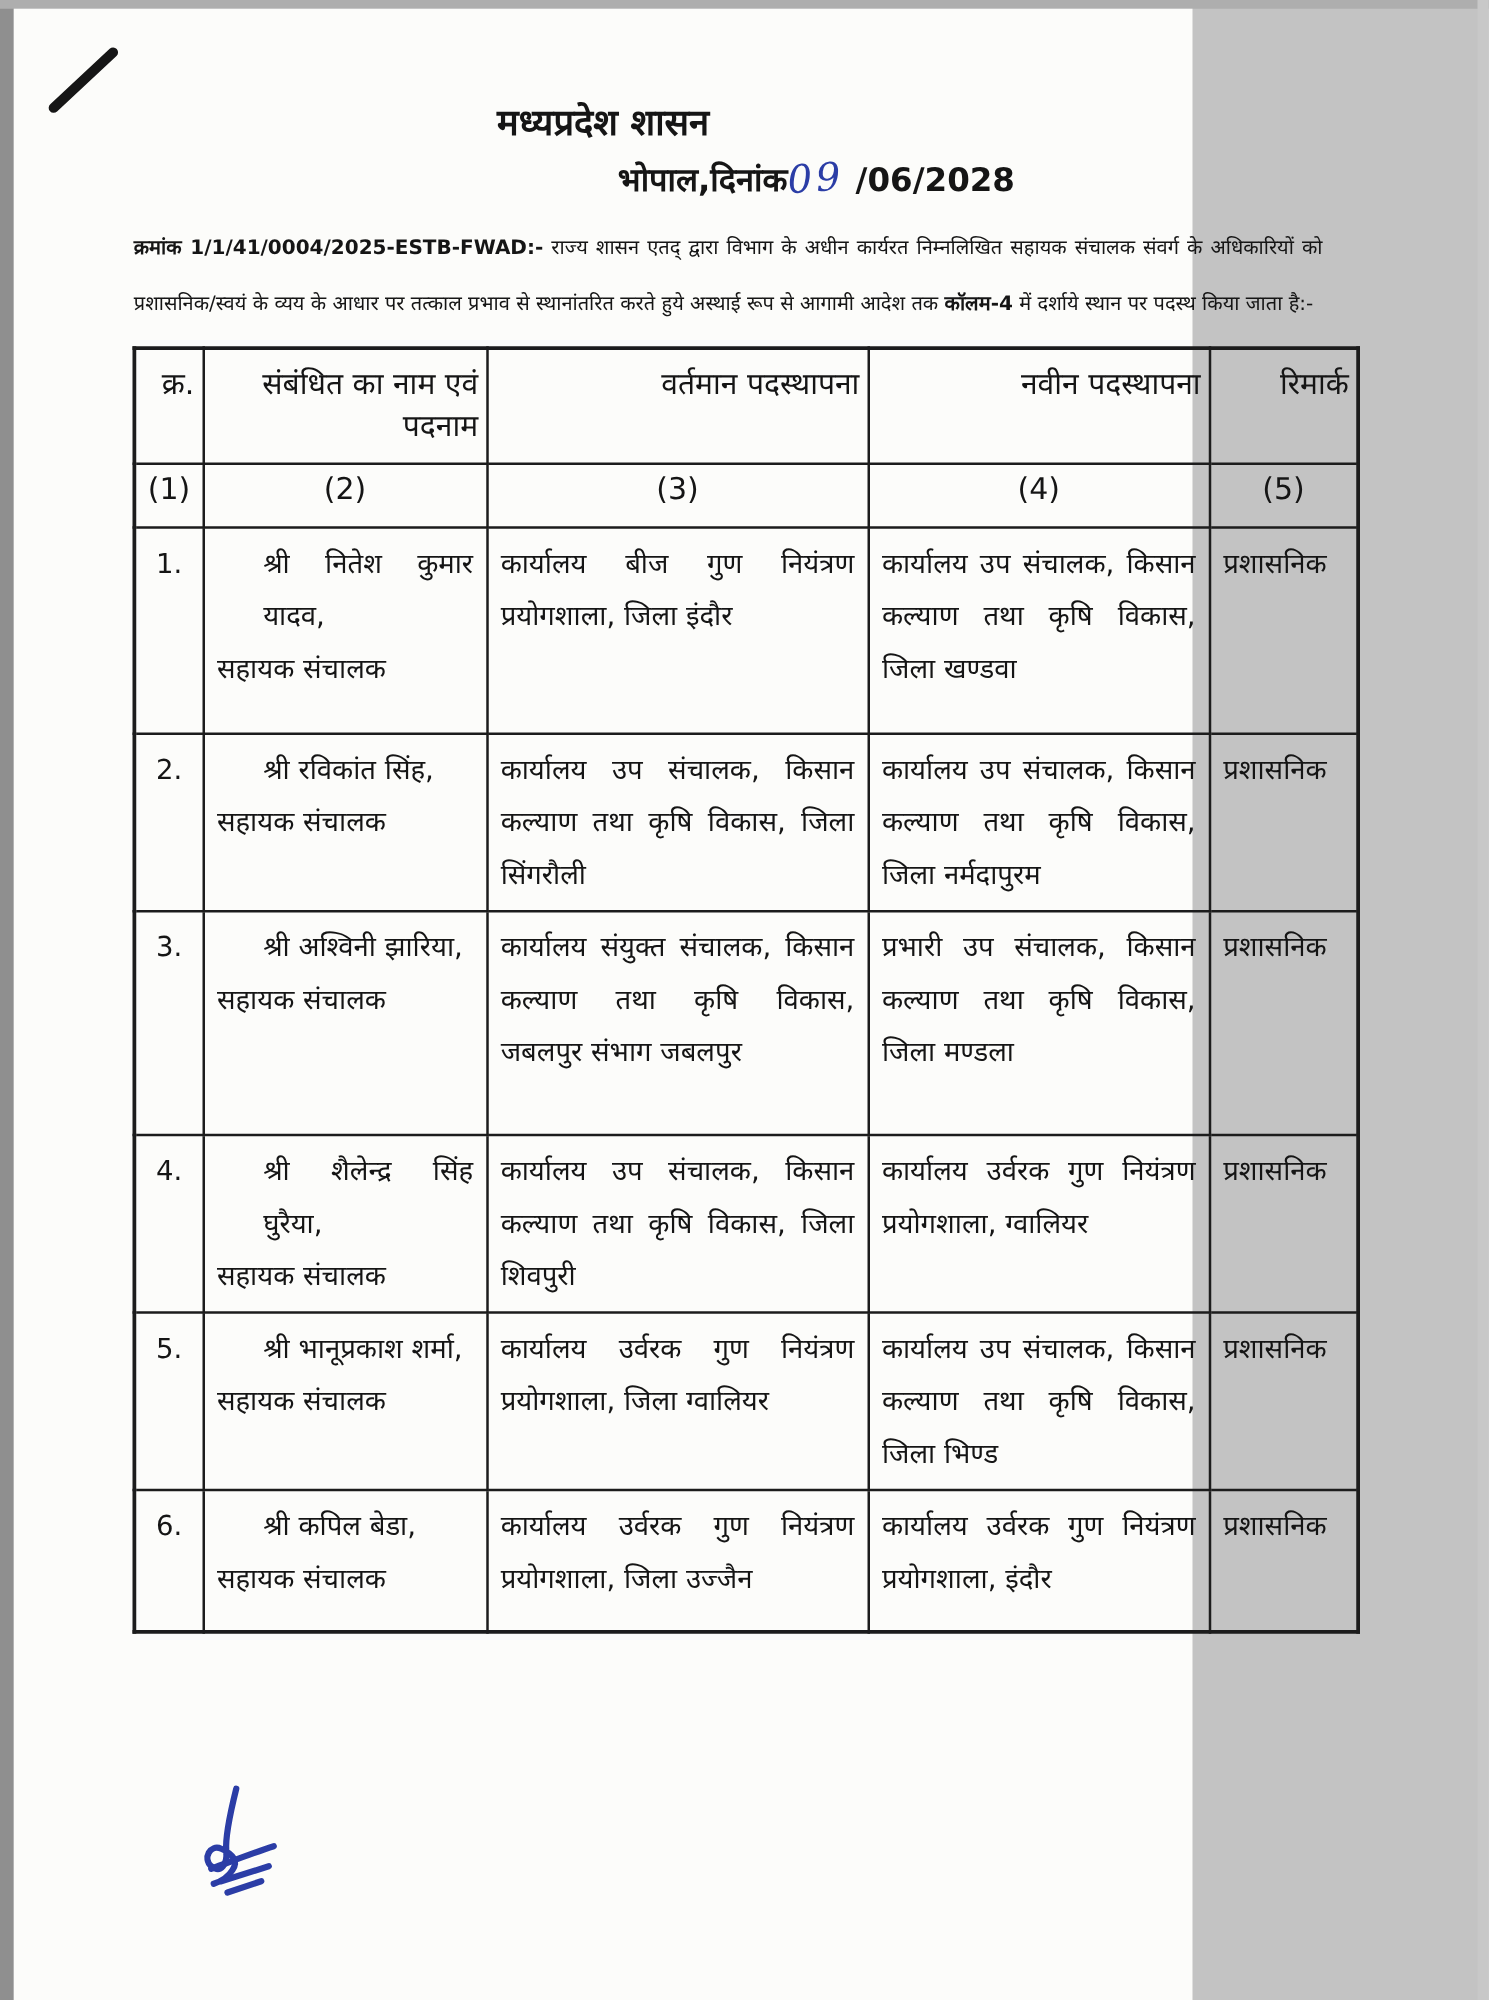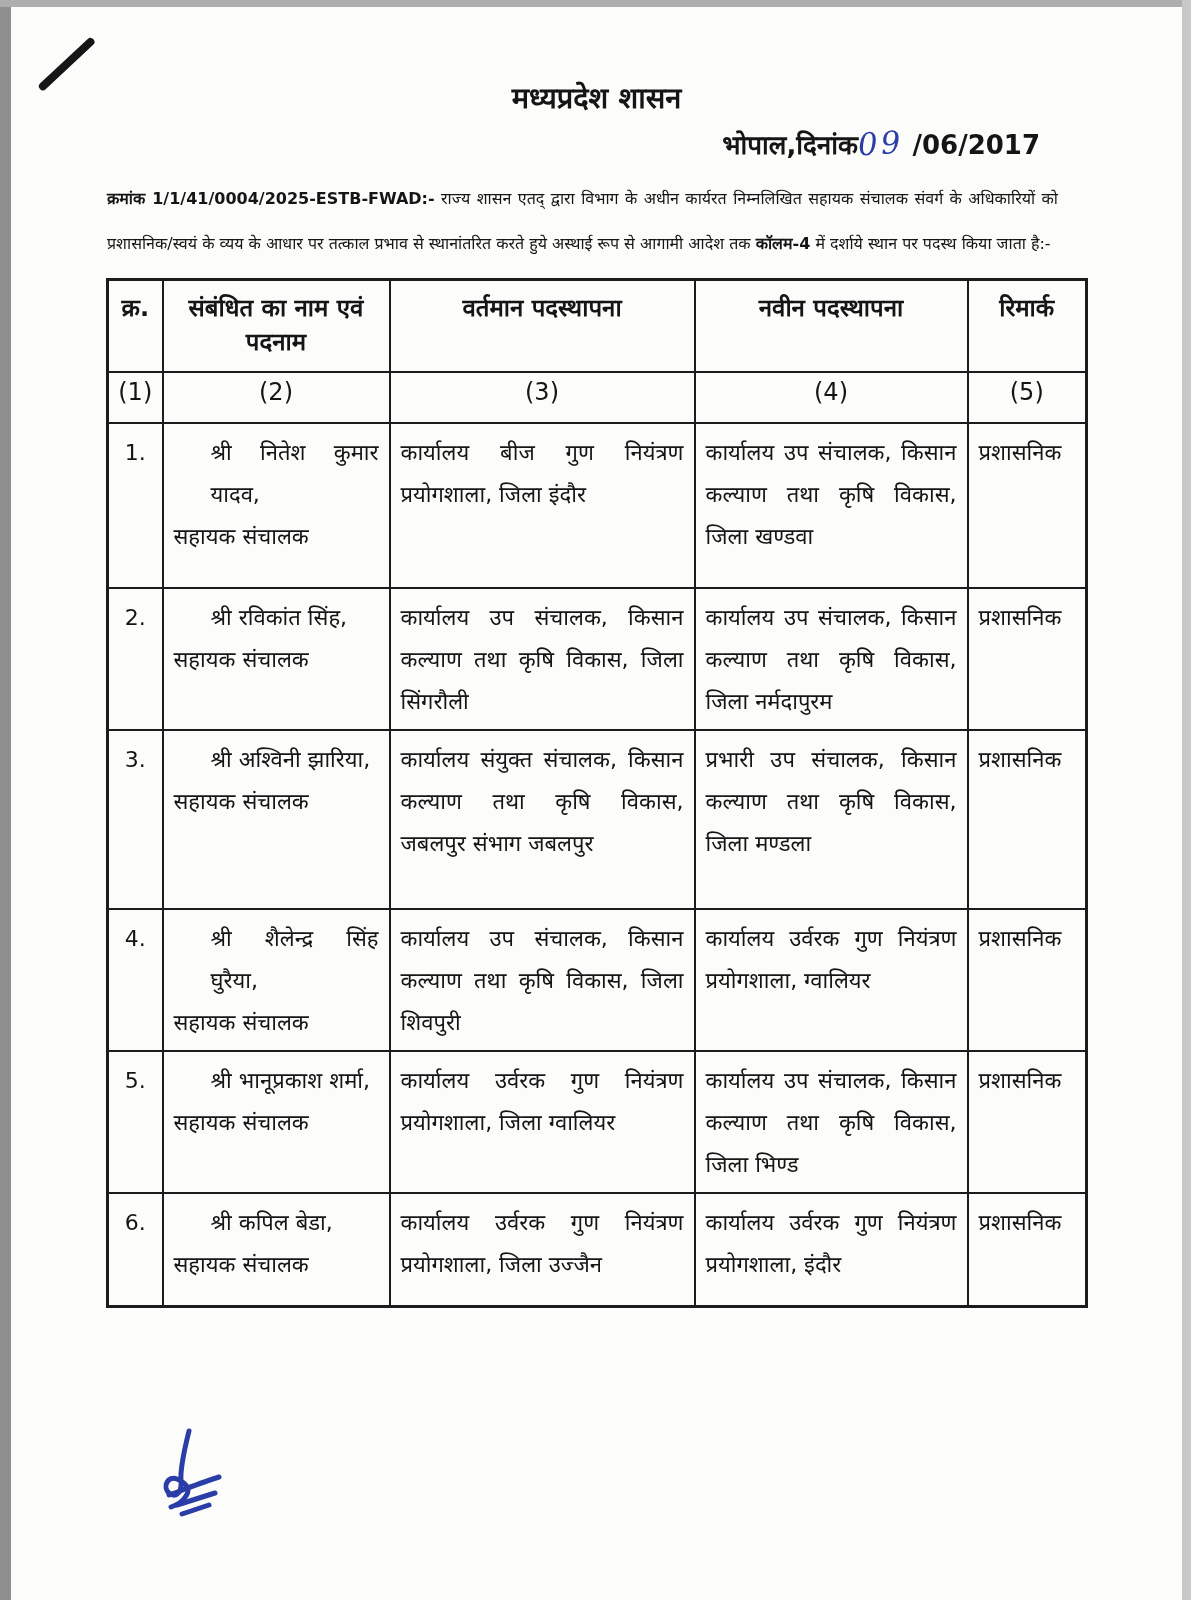--- a/index.html
+++ b/index.html
@@ -6,21 +6,21 @@
   body {
     width:1191px; height:1600px; position:relative; overflow:hidden;
     background:#c3c3c3;
     font-family:"DejaVu Sans", sans-serif;
     -webkit-font-smoothing:antialiased;
   }
   .edge-left { position:absolute; left:0; top:0; width:11px; height:1600px; background:#8f8f8f; }
   .edge-top  { position:absolute; left:0; top:0; width:1191px; height:7px; background:#aeaeae; }
   .edge-right{ position:absolute; right:0; top:0; width:9px; height:1600px; background:#c8c8c8; }
   .paper {
-    position:absolute; left:11px; top:7px; width:1171px; height:1593px;
+    position:absolute; left:11px; top:7px; width:943px; height:1593px;
     background:#fcfcfa; color:#151515;
   }
   
   .pen-slash {
     position:absolute; left:29px; top:78px; width:73px; height:8px;
     background:#161616; border-radius:4px;
     transform:rotate(-43deg); transform-origin:left center;
   }
   
   .doc-header { padding-top:76px; text-align:center; font-weight:700; font-size:29px; line-height:30px; }
@@ -45,22 +45,22 @@
   
   .doc-table {
     margin:12px 0 0 95px; border-collapse:collapse; table-layout:fixed;
     width:979px; border:3px solid #1c1c1c;
   }
   .doc-table col.c1{width:55px} .doc-table col.c2{width:227px}
   .doc-table col.c3{width:305px} .doc-table col.c4{width:273px}
   .doc-table col.c5{width:119px}
   .doc-table th, .doc-table td { border:2px solid #1c1c1c; }
   .head-row th {
-    height:80px; vertical-align:top; text-align:center;
-    font-size:24px; font-weight:700; line-height:34px; padding:10px 6px 0;
+    height:80px; vertical-align:top; text-align:right;
+    font-size:24px; font-weight:400; line-height:34px; padding:10px 6px 0;
   }
   .num-row th {
     height:44px; vertical-align:top; text-align:center;
     font-size:24px; font-weight:400; padding:5px 0 0;
   }
   .doc-table tbody td {
     vertical-align:top; font-size:22px; line-height:42px;
     padding:8px 10px 6px; font-weight:400;
   }
   .doc-table tbody td.sno { text-align:center; padding-left:2px; padding-right:2px; }
@@ -83,21 +83,21 @@
 <div class="edge-right"></div>
 
 <div class="paper">
 
   <div class="pen-slash"></div>
 
   <div class="doc-header">
     <div class="h-line">मध्यप्रदेश शासन</div>
   </div>
 
-  <div class="dateline"><span>भोपाल,दिनांक</span><span class="ink">09</span> <span>/06/2017</span></div>
+  <div class="dateline"><span>भोपाल,दिनांक</span><span class="ink">09</span> <span>/06/2028</span></div>
 
   <p class="order-para"><span class="ref"><span>क्रमांक</span> <span>1/1/41/0004/2025-ESTB-FWAD:-</span></span> <span>राज्य शासन एतद् द्वारा विभाग के अधीन कार्यरत निम्नलिखित सहायक संचालक संवर्ग के अधिकारियों को प्रशासनिक/स्वयं के व्यय के आधार पर तत्काल प्रभाव से स्थानांतरित करते हुये अस्थाई रूप से आगामी आदेश तक</span> <span class="bold">कॉलम-4</span> <span>में दर्शाये स्थान पर पदस्थ किया जाता है:-</span></p>
 
   <table class="doc-table">
     <colgroup>
         <col class="c1">
         <col class="c2">
         <col class="c3">
         <col class="c4">
         <col class="c5">

